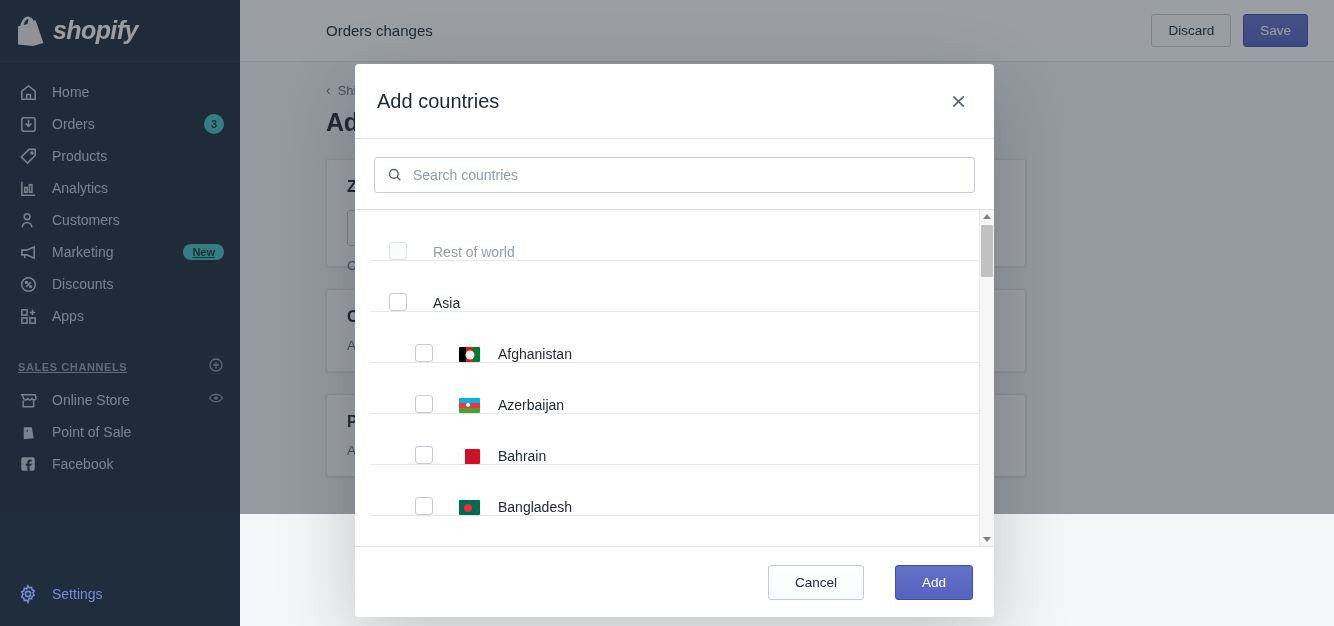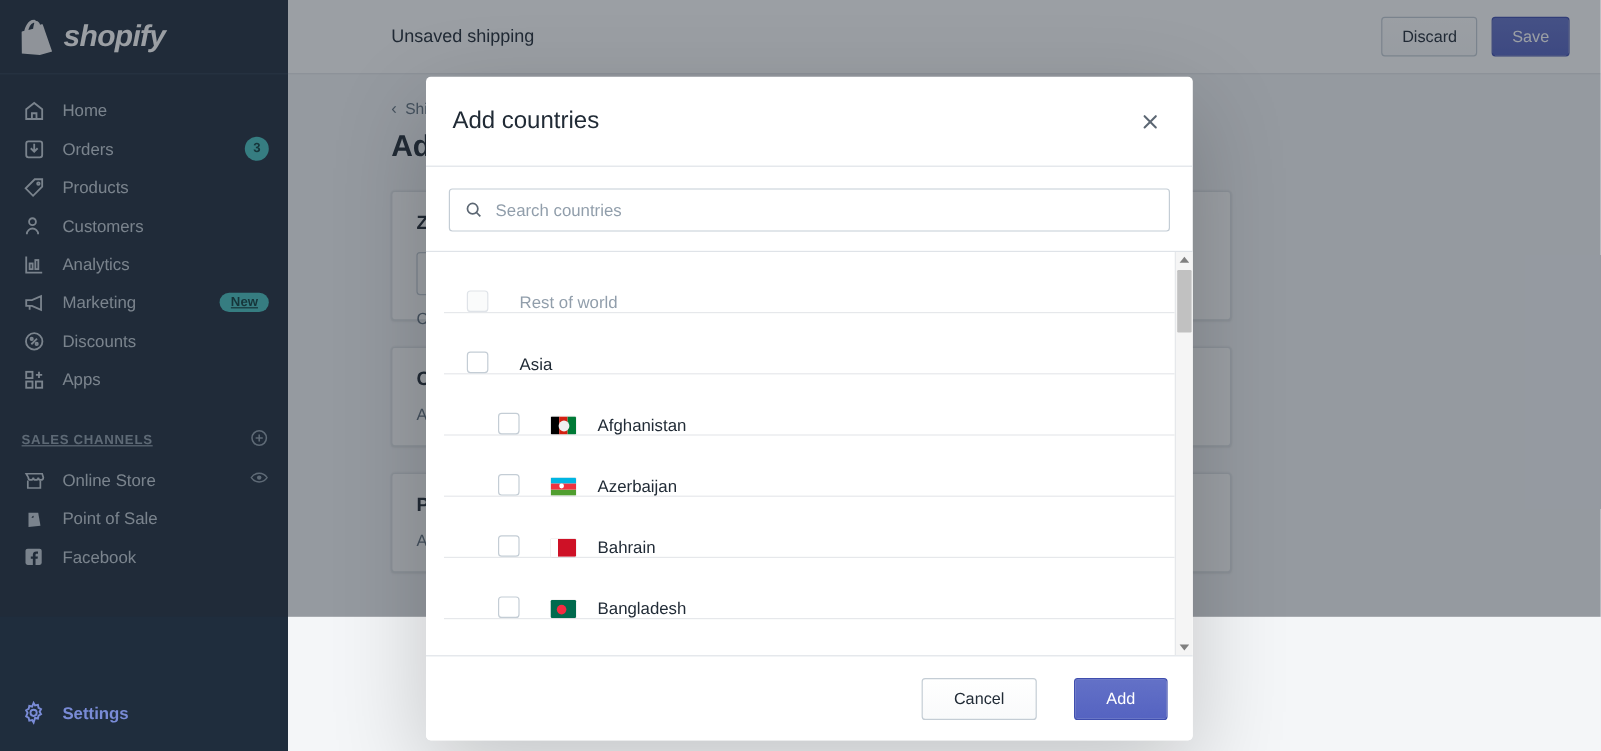--- a/index.html
+++ b/index.html
@@ -52,21 +52,21 @@
   }
   .nav-section {
     display: flex; align-items: center; justify-content: space-between;
     padding: 0 16px 0 18px; height: 34px; margin-top: 18px;
   }
   .nav-section-title {
     font-size: 11px; font-weight: bold; letter-spacing: 0.6px;
     color: #919eab; text-transform: uppercase; text-decoration: underline;
   }
   .nav-settings {
-    position: absolute; bottom: 16px; left: 0; right: 17px; font-weight: bold;
+    position: absolute; bottom: 16px; left: 0; right: 17px;
   }
 
   
   .main {
     position: absolute; left: 240px; top: 0;
     width: 1094px; height: 626px;
     background: #f4f6f8;
   }
   .topbar {
     height: 62px; background: #ffffff;
@@ -298,36 +298,36 @@
             <path d="M10.5 2.5H17V9l-8 8-6.5-6.5z"></path>
               <circle cx="13.7" cy="6.3" r="1.1"></circle>
           </svg>
         </span>
         <span class="nav-label">Products</span>
       </div>
 
       <div class="nav-item">
         <span class="nav-icon">
           <svg width="19" height="19" viewBox="0 0 20 20" fill="none" stroke="#c4cdd5" stroke-width="1.6">
-            <circle cx="8.5" cy="6" r="3"></circle>
-              <path d="M3.5 17c0-3 2.5-5 5-5s5 2 5 5"></path>
-          </svg>
-        </span>
-        <span class="nav-label">Customers</span>
-      </div>
-
-      <div class="nav-item">
-        <span class="nav-icon">
-          <svg width="19" height="19" viewBox="0 0 20 20" fill="none" stroke="#c4cdd5" stroke-width="1.6">
             <path d="M3 3v14h14"></path>
               <rect x="6" y="9" width="2.6" height="5"></rect>
               <rect x="11" y="6" width="2.6" height="8"></rect>
           </svg>
         </span>
         <span class="nav-label">Analytics</span>
+      </div>
+
+      <div class="nav-item">
+        <span class="nav-icon">
+          <svg width="19" height="19" viewBox="0 0 20 20" fill="none" stroke="#c4cdd5" stroke-width="1.6">
+            <circle cx="8.5" cy="6" r="3"></circle>
+              <path d="M3.5 17c0-3 2.5-5 5-5s5 2 5 5"></path>
+          </svg>
+        </span>
+        <span class="nav-label">Customers</span>
       </div>
 
       <div class="nav-item">
         <span class="nav-icon">
           <svg width="19" height="19" viewBox="0 0 20 20" fill="none" stroke="#c4cdd5" stroke-width="1.6">
             <path d="M3 7.5h5L16 4v12L8 12.5H3z"></path>
               <path d="M6 12.5V16"></path>
           </svg>
         </span>
         <span class="nav-label">Marketing</span>
@@ -413,21 +413,21 @@
             <path d="M10 1.8l1.2 2.1 2.4-.5.5 2.4 2.1 1.2-1.2 2.1 1.2 2.1-2.1 1.2-.5 2.4-2.4-.5L10 18.2l-1.2-2.1-2.4.5-.5-2.4-2.1-1.2L5 10 3.8 7.9 5.9 6.7l.5-2.4 2.4.5z"></path>
           </svg>
         </span>
         <span class="nav-label">Settings</span>
       </div>
     </div>
   </div>
 
   <div class="main">
     <div class="topbar">
-      <span class="topbar-title">Unsaved shipping</span>
+      <span class="topbar-title">Orders changes</span>
       <button class="btn">Discard</button>
       <button class="btn btn-primary">Save</button>
     </div>
 
     <div class="page">
       <div class="breadcrumb">
         <span class="chev">‹</span>
         <span>Shipping</span>
       </div>
       <div class="page-title">Add shipping zone</div>

